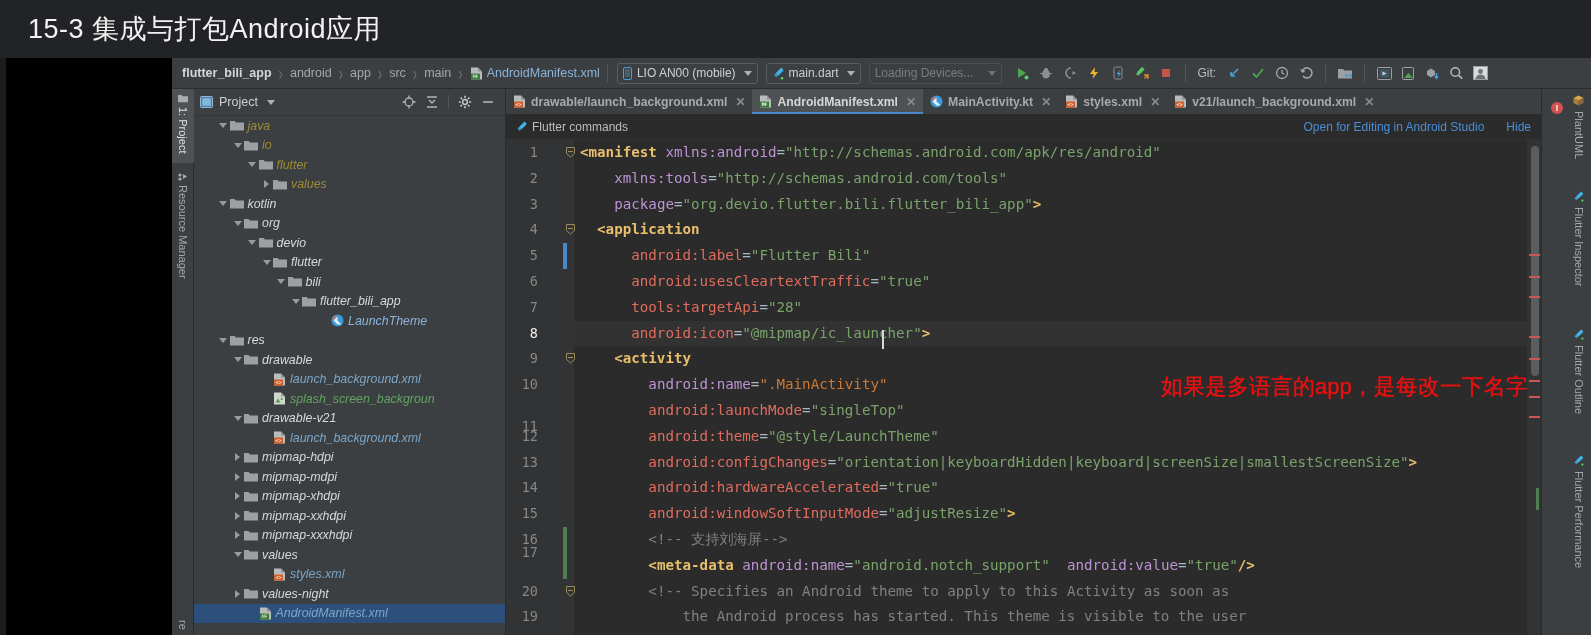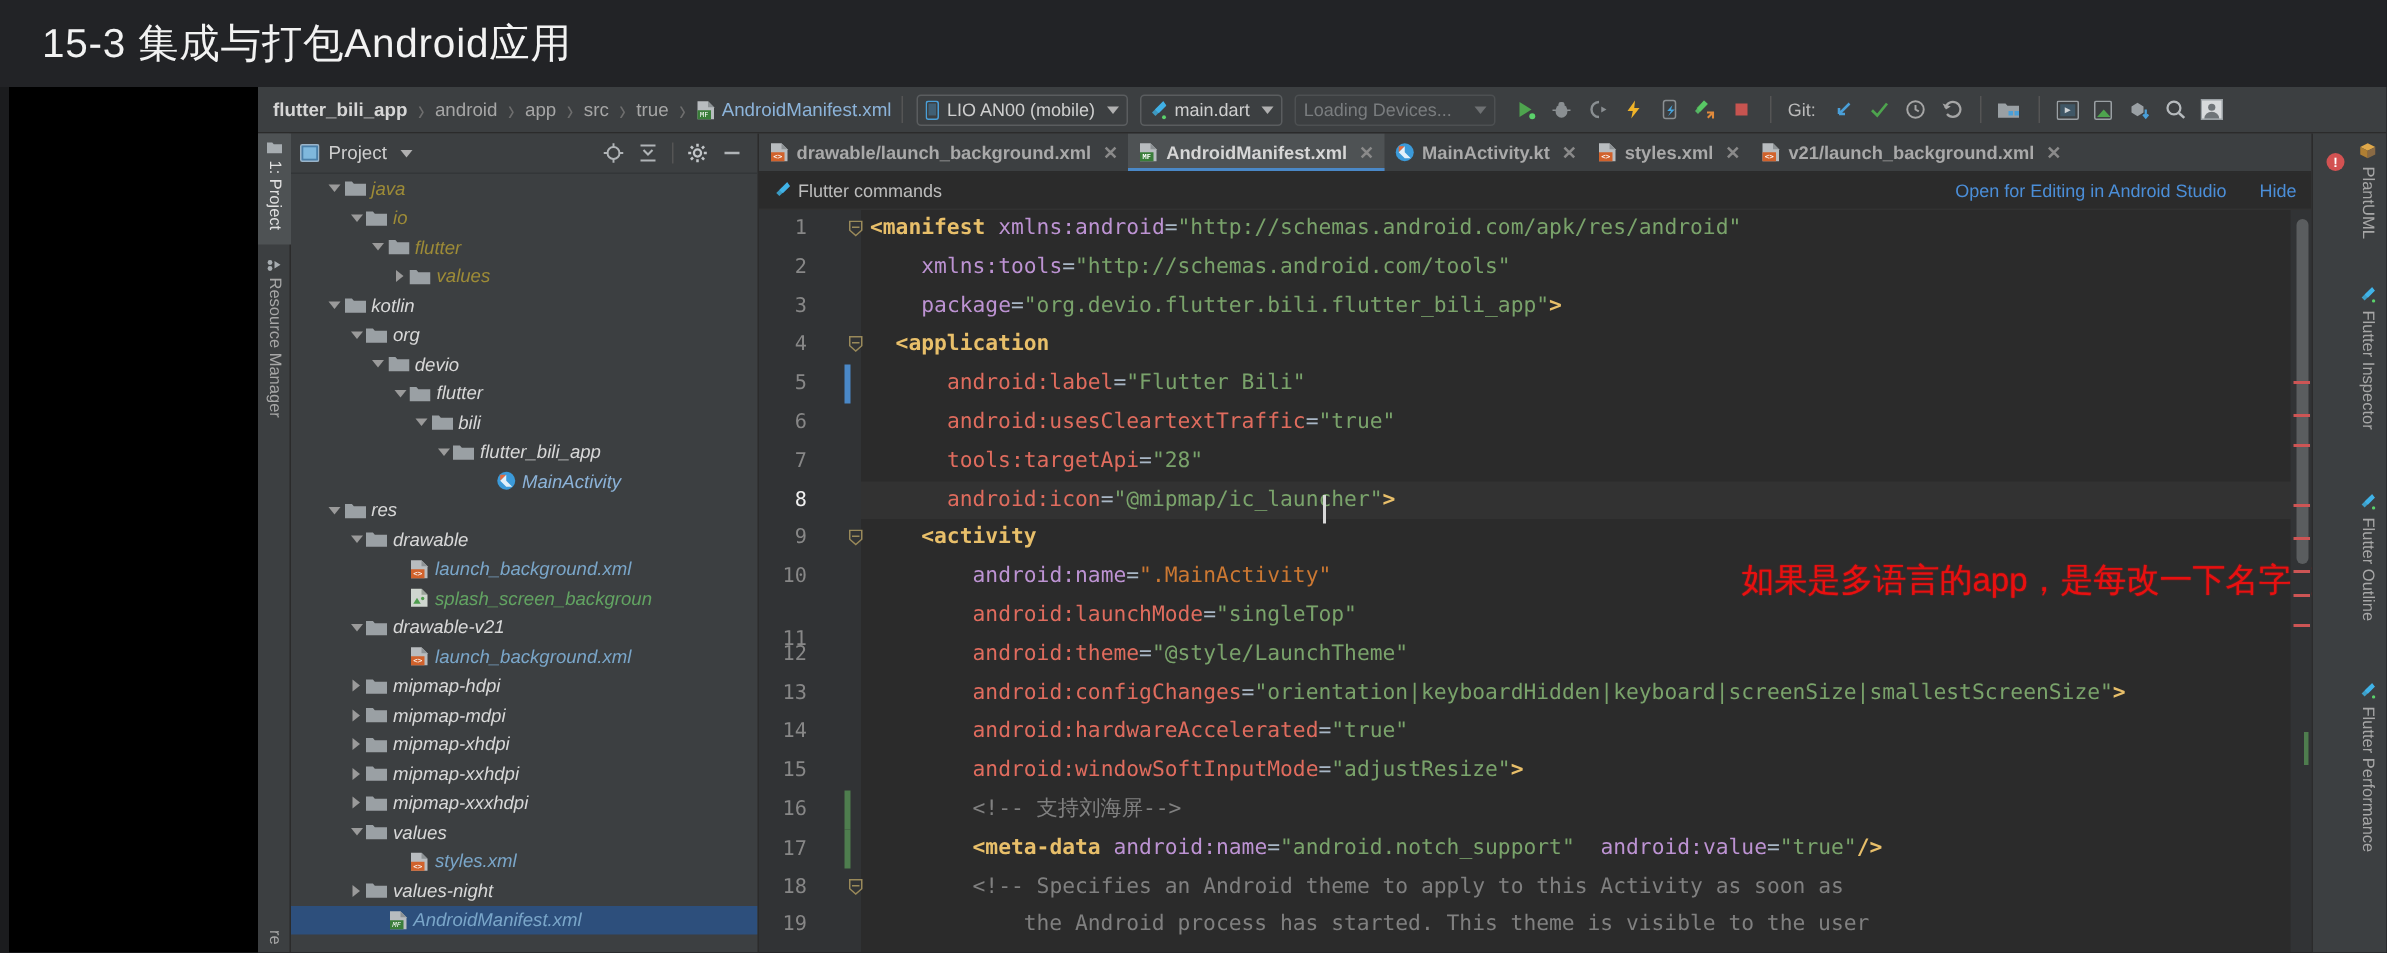--- a/index.html
+++ b/index.html
@@ -221,21 +221,21 @@
     <div class="toolbar">
       <div class="crumbs" id="crumbs">
           <span class="crumb b"><span>flutter_bili_app</span></span>
           <span class="crumb-sep">›</span>
           <span class="crumb"><span>android</span></span>
           <span class="crumb-sep">›</span>
           <span class="crumb"><span>app</span></span>
           <span class="crumb-sep">›</span>
           <span class="crumb"><span>src</span></span>
           <span class="crumb-sep">›</span>
-          <span class="crumb"><span>true</span></span>
+          <span class="crumb"><span>main</span></span>
           <span class="crumb-sep">›</span>
           <span class="crumb file"><span class="crumb-ico"><svg width="13" height="13" viewBox="0 0 13 13">
                 <path d="M1 0.5 h7 l4 4 v8 h-11 Z" fill="#b8bcbf"></path>
                 <path d="M8 0.5 v4 h4 Z" fill="#8d9295"></path>
                 <rect x="1" y="6.5" width="9" height="6" fill="#3a7d3a"></rect>
                 <text x="5.5" y="11.3" font-size="4.6" fill="#fff" text-anchor="middle" font-family="monospace">MF</text>
               </svg></span><span>AndroidManifest.xml</span></span>
         </div>
 
       <div class="tb-sep"></div>
@@ -555,21 +555,21 @@
           </div>
           <div class="trow" style="padding-left: 124px;">
             <span class="tw"></span>
             <span style="display: flex; align-items: center;">
               <svg width="13" height="13" viewBox="0 0 13 13">
                 <circle cx="6.5" cy="6.5" r="6" fill="#3b9ad9"></circle>
                 <path d="M2.5 2.5 h4 l-4 4 z" fill="#e86a3a"></path>
                 <path d="M6.5 2.5 L2.5 6.5 L6.5 10.5 h4 L6.5 6.5 z" fill="#fff" opacity=".85"></path>
               </svg>
             </span>
-            <span class="tlabel c-blue">MainActivity</span>
+            <span class="tlabel c-blue">LaunchTheme</span>
           </div>
           <div class="trow" style="padding-left: 22.5px;">
             <span class="tw">
               <span class="arrow-d"></span>
             </span>
             <span style="display: flex; align-items: center;">
               <svg width="14" height="11" viewBox="0 0 14 11">
                 <path d="M0 1 h4.6 l1.3 1.5 H14 v8 H0 Z" fill="#9aa0a4"></path>
               </svg>
             </span>
@@ -845,23 +845,23 @@
               </svg>
             </div>
             <div class="ln" style="top: 232.2px;">10</div>
             <div class="ln" style="top: 274px;">11</div>
             <div class="ln" style="top: 283.8px;">12</div>
             <div class="ln" style="top: 309.6px;">13</div>
             <div class="ln" style="top: 335.4px;">14</div>
             <div class="ln" style="top: 361.2px;">15</div>
             <div class="ln" style="top: 387px;">16</div>
             <div class="vmark" style="top: 387px; height: 25.8px; background: rgb(78, 125, 78);"></div>
-            <div class="ln" style="top: 414px;">17</div>
+            <div class="ln" style="top: 400px;">17</div>
             <div class="vmark" style="top: 412.8px; height: 25.8px; background: rgb(78, 125, 78);"></div>
-            <div class="ln" style="top: 438.6px;">18</div>
+            <div class="ln" style="top: 438.6px;">20</div>
             <div class="fold" style="top: 445.6px;">
               <svg width="11" height="11" viewBox="0 0 11 11">
                 <path d="M1.5 0.5 h8 v6 L5.5 10 L1.5 6.5 Z" fill="none" stroke="#9a8a5a" stroke-width="1"></path>
                 <path d="M3 4.5 h5" stroke="#9a8a5a" stroke-width="1.1"></path>
               </svg>
             </div>
             <div class="ln" style="top: 464.4px;">19</div>
           </div>
         <div class="codearea" id="code"><div class="cline"><span class="tag">&lt;manifest </span><span class="attr">xmlns:android</span><span class="eq">=</span><span class="val">"http://schemas.android.com/apk/res/android"</span></div><div class="cline"><span class="plain">    </span><span class="attr">xmlns:tools</span><span class="eq">=</span><span class="val">"http://schemas.android.com/tools"</span></div><div class="cline"><span class="plain">    </span><span class="attr">package</span><span class="eq">=</span><span class="val">"org.devio.flutter.bili.flutter_bili_app"</span><span class="tag">&gt;</span></div><div class="cline"><span class="tag">  &lt;application</span></div><div class="cline"><span class="plain">      </span><span class="attrR">android:label</span><span class="eq">=</span><span class="val">"Flutter Bili"</span></div><div class="cline"><span class="plain">      </span><span class="attrR">android:usesCleartextTraffic</span><span class="eq">=</span><span class="val">"true"</span></div><div class="cline"><span class="plain">      </span><span class="attrR">tools:targetApi</span><span class="eq">=</span><span class="val">"28"</span></div><div class="cline cur"><span class="plain">      </span><span class="attrR">android:icon</span><span class="eq">=</span><span class="val">"@mipmap/ic_launcher"</span><span class="tag">&gt;</span></div><div class="cline"><span class="tag">    &lt;activity</span></div><div class="cline"><span class="plain">        </span><span class="attr">android:name</span><span class="eq">=</span><span class="valR">".MainActivity"</span></div><div class="cline"><span class="plain">        </span><span class="attrR">android:launchMode</span><span class="eq">=</span><span class="val">"singleTop"</span></div><div class="cline"><span class="plain">        </span><span class="attrR">android:theme</span><span class="eq">=</span><span class="val">"@style/LaunchTheme"</span></div><div class="cline"><span class="plain">        </span><span class="attrR">android:configChanges</span><span class="eq">=</span><span class="val">"orientation|keyboardHidden|keyboard|screenSize|smallestScreenSize"</span><span class="tag">&gt;</span></div><div class="cline"><span class="plain">        </span><span class="attrR">android:hardwareAccelerated</span><span class="eq">=</span><span class="val">"true"</span></div><div class="cline"><span class="plain">        </span><span class="attrR">android:windowSoftInputMode</span><span class="eq">=</span><span class="val">"adjustResize"</span><span class="tag">&gt;</span></div><div class="cline"><span class="plain">        </span><span class="cmt">&lt;!-- 支持刘海屏--&gt;</span></div><div class="cline"><span class="plain">        </span><span class="tag">&lt;meta-data </span><span class="attr">android:name</span><span class="eq">=</span><span class="val">"android.notch_support"</span><span class="plain">  </span><span class="attr">android:value</span><span class="eq">=</span><span class="val">"true"</span><span class="tag">/&gt;</span></div><div class="cline"><span class="plain">        </span><span class="cmt">&lt;!-- Specifies an Android theme to apply to this Activity as soon as</span></div><div class="cline"><span class="plain">            </span><span class="cmt">the Android process has started. This theme is visible to the user</span></div></div>
         <div class="caretbar" style="left:376px; top:190px;"></div>

